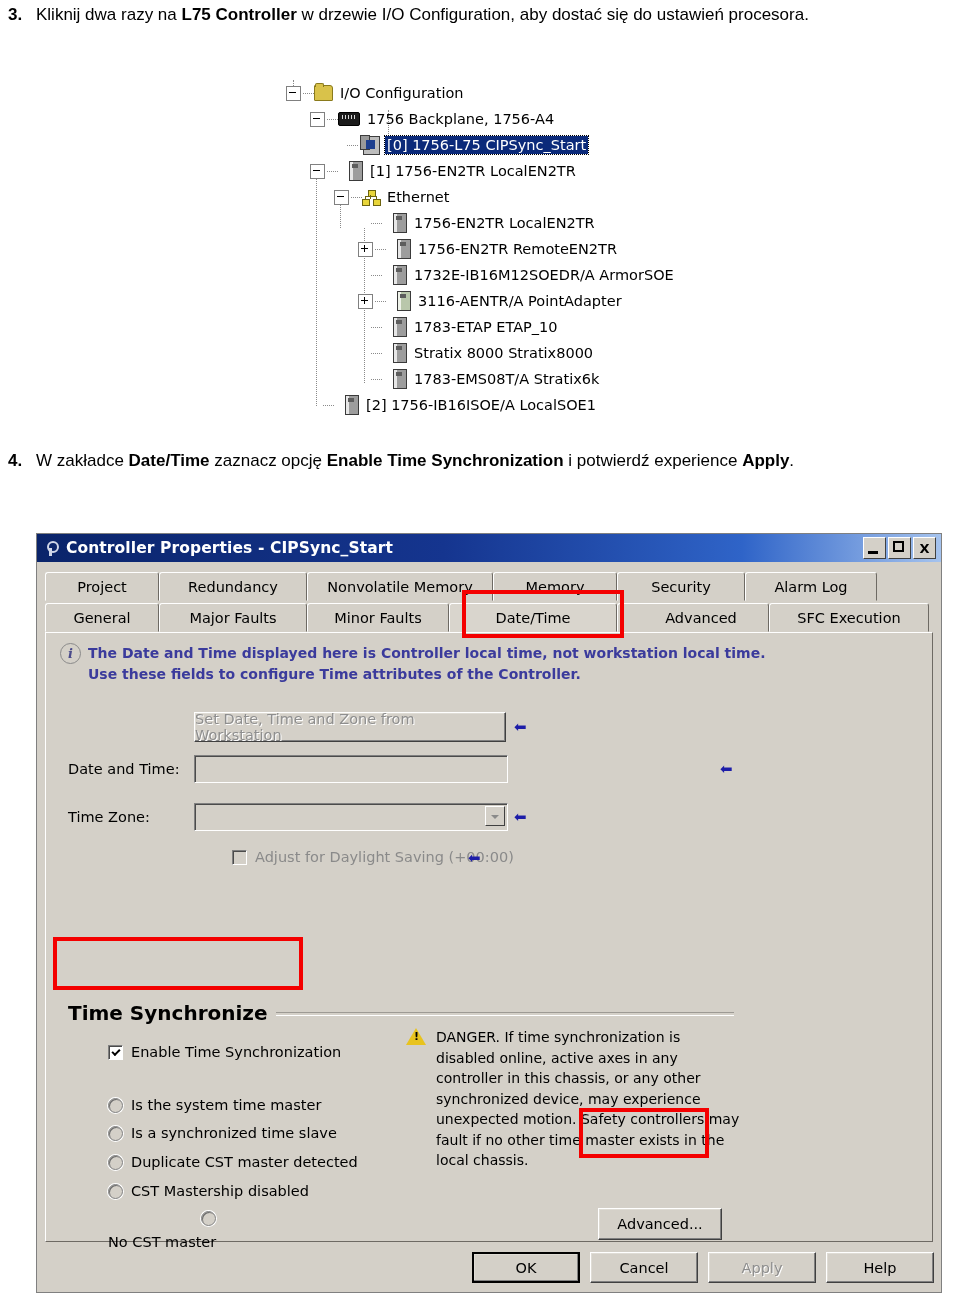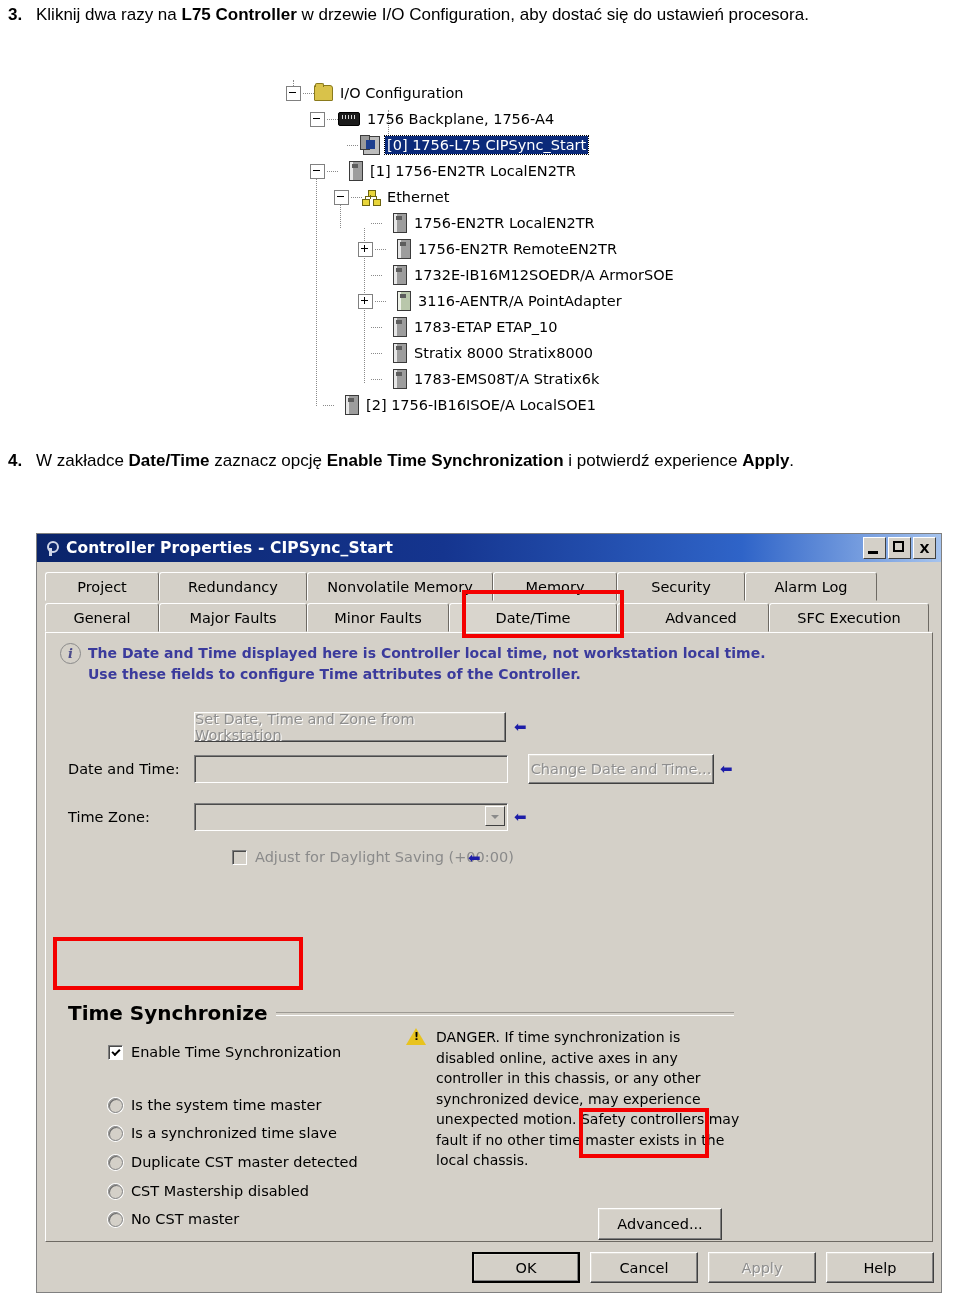--- a/index.html
+++ b/index.html
@@ -310,21 +310,20 @@
         <div>The Date and Time displayed here is Controller local time, not workstation local time.</div>
         <div>Use these fields to configure Time attributes of the Controller.</div>
       </div>
     </div>
 
     <div class="btn dim" style="position:absolute;left:148px;top:79px;width:312px;height:30px;">Set Date, Time and Zone from Workstation</div>
     <div class="arrowmark" style="left:468px;top:87px;">⬅</div>
 
     <div class="wlabel" style="position:absolute;left:22px;top:128px;">Date and Time:</div>
     <div class="field" style="position:absolute;left:148px;top:122px;width:314px;height:28px;"></div>
-    <div class="btn dim" style="position:absolute;left:482px;top:121px;width:186px;height:30px;">Change Date and Time...</div>
     <div class="arrowmark" style="left:674px;top:129px;">⬅</div>
 
     <div class="wlabel" style="position:absolute;left:22px;top:176px;">Time Zone:</div>
     <div class="field" style="position:absolute;left:148px;top:170px;width:314px;height:28px;position:absolute;">
       <span></span>
       <span class="combo-arrow"></span>
     </div>
     <div class="arrowmark" style="left:468px;top:177px;">⬅</div>
 
     <div class="radio-row" style="left:154px;top:216px;">
@@ -350,21 +349,21 @@
       <div class="wlabel">Is a synchronized time slave</div>
     </div>
     <div class="radio-row" style="left:30px;top:521px;">
       <div class="radio"></div>
       <div class="wlabel">Duplicate CST master detected</div>
     </div>
     <div class="radio-row" style="left:30px;top:550px;">
       <div class="radio"></div>
       <div class="wlabel">CST Mastership disabled</div>
     </div>
-    <div class="radio-row" style="left:30px;top:578px;">
+    <div class="radio-row" style="left:30px;top:578px;flex-direction:column;">
       <div class="radio"></div>
       <div class="wlabel">No CST master</div>
     </div>
 
     <div id="danger">
       <div class="warn-icon"></div>
       <div class="dlines">
         <div>DANGER. If time synchronization is</div>
         <div>disabled online, active axes in any</div>
         <div>controller in this chassis, or any other</div>

